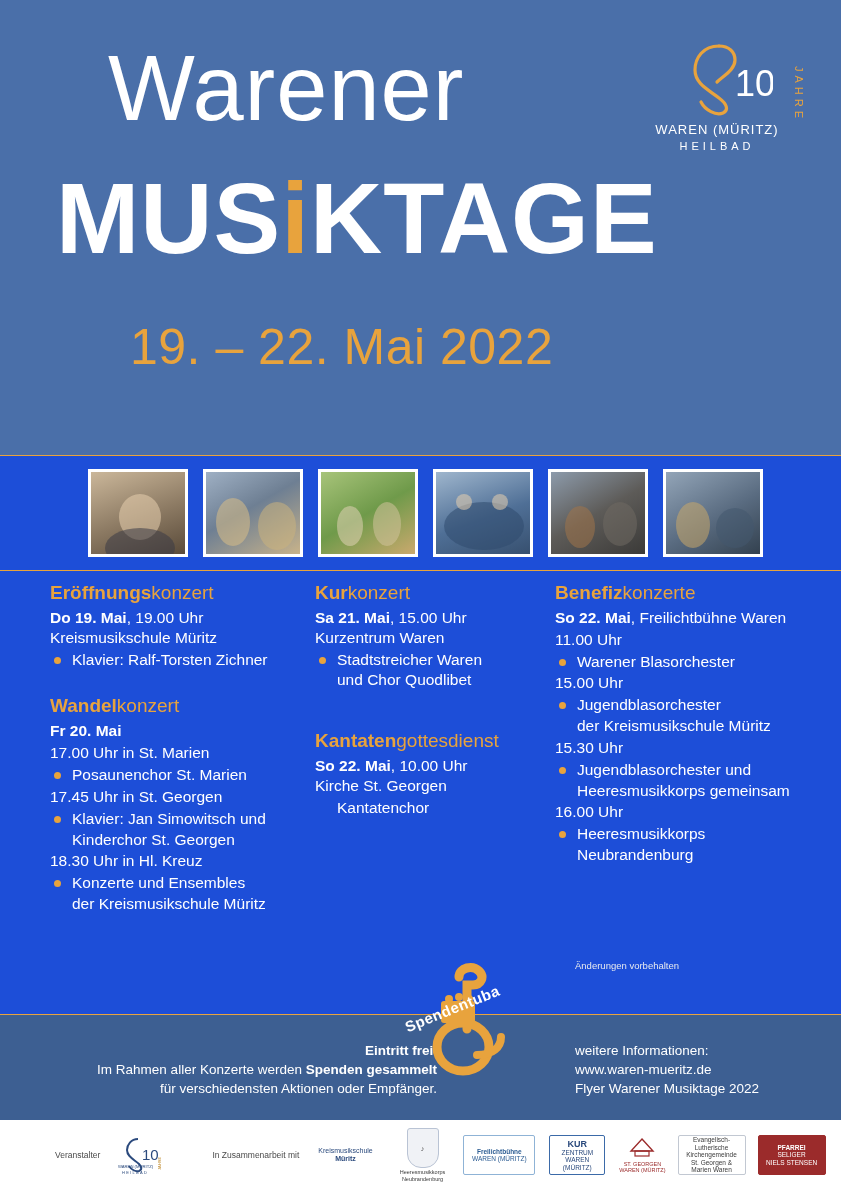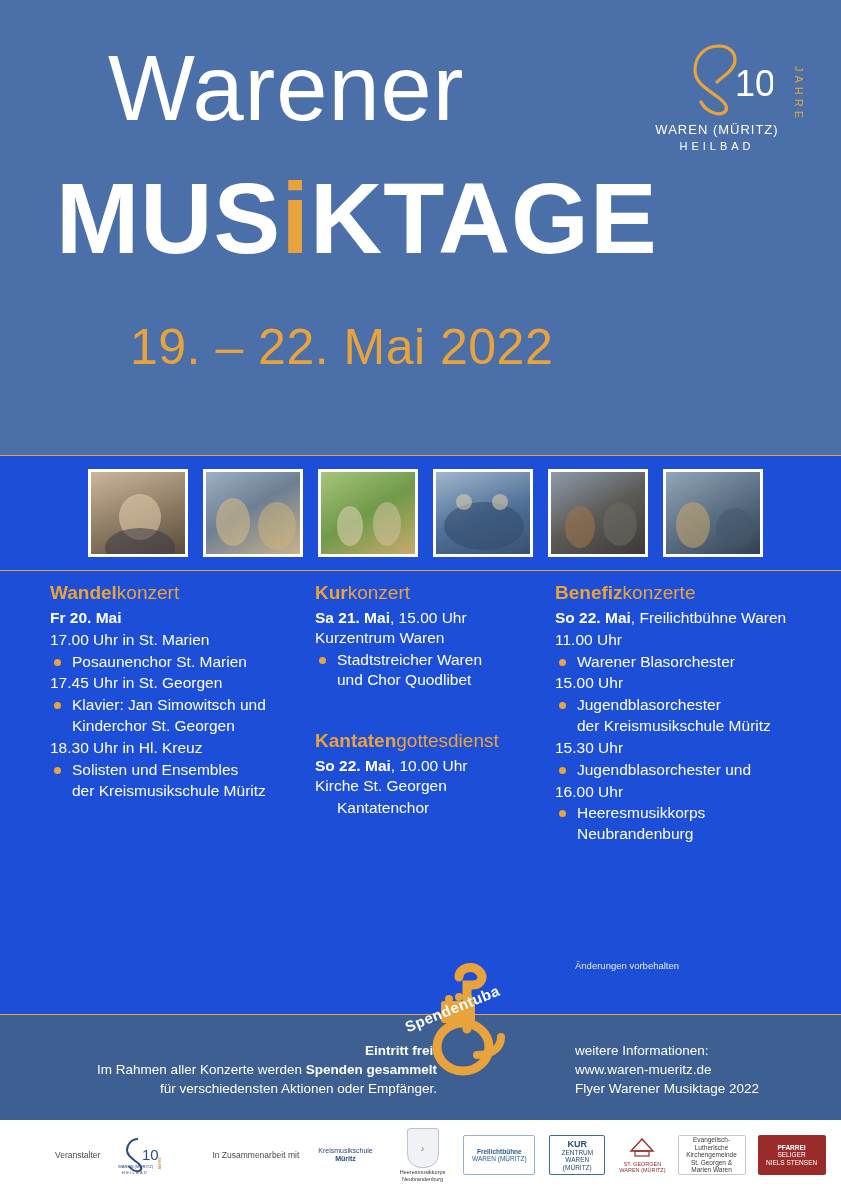--- a/index.html
+++ b/index.html
@@ -367,36 +367,44 @@
     <div class="photo ph6">
       <div class="blob" style="left:10px;top:30px;width:34px;height:46px;background:#c9a86a;"></div>
       <div class="blob" style="left:50px;top:36px;width:38px;height:40px;background:#44586e;"></div>
     </div>
   </div>
   <div class="rule bottom"></div>
 
   <div class="program">
 
     <div class="col col1">
+      <div class="blk">
+        <div class="blk-head"><span>Eröffnungs</span><span class="reg">konzert</span></div>
+        <div class="blk-sub"><b>Do 19. Mai</b><span>, 19.00 Uhr</span></div>
+        <div class="blk-sub">Kreismusikschule Müritz</div>
+        <ul class="bullets">
+          <li>Klavier: Ralf-Torsten Zichner</li>
+        </ul>
+      </div>
 
       <div class="blk">
         <div class="blk-head"><span>Wandel</span><span class="reg">konzert</span></div>
         <div class="blk-sub"><b>Fr 20. Mai</b></div>
         <div class="plainline">17.00 Uhr in St. Marien</div>
         <ul class="bullets">
           <li>Posaunenchor St. Marien</li>
         </ul>
         <div class="plainline">17.45 Uhr in St. Georgen</div>
         <ul class="bullets">
           <li>Klavier: Jan Simowitsch und</li>
           <li class="nobullet">Kinderchor St. Georgen</li>
         </ul>
         <div class="plainline">18.30 Uhr in Hl. Kreuz</div>
         <ul class="bullets">
-          <li>Solisten und Ensembles</li>
+          <li>Konzerte und Ensembles</li>
           <li class="nobullet">der Kreismusikschule Müritz</li>
         </ul>
       </div>
     </div>
 
     <div class="col col2">
       <div class="blk">
         <div class="blk-head"><span>Kur</span><span class="reg">konzert</span></div>
         <div class="blk-sub"><b>Sa 21. Mai</b><span>, 15.00 Uhr</span></div>
         <div class="blk-sub">Kurzentrum Waren</div>
@@ -428,20 +436,21 @@
 
         <div class="plainline">15.00 Uhr</div>
         <ul class="bullets">
           <li>Jugendblasorchester</li>
           <li class="nobullet">der Kreismusikschule Müritz</li>
         </ul>
 
         <div class="plainline">15.30 Uhr</div>
         <ul class="bullets">
           <li>Jugendblasorchester und</li>
+          <li class="nobullet">Heeresmusikkorps gemeinsam</li>
         </ul>
 
         <div class="plainline">16.00 Uhr</div>
         <ul class="bullets">
           <li>Heeresmusikkorps</li>
           <li class="nobullet">Neubrandenburg</li>
         </ul>
       </div>
     </div>
 

